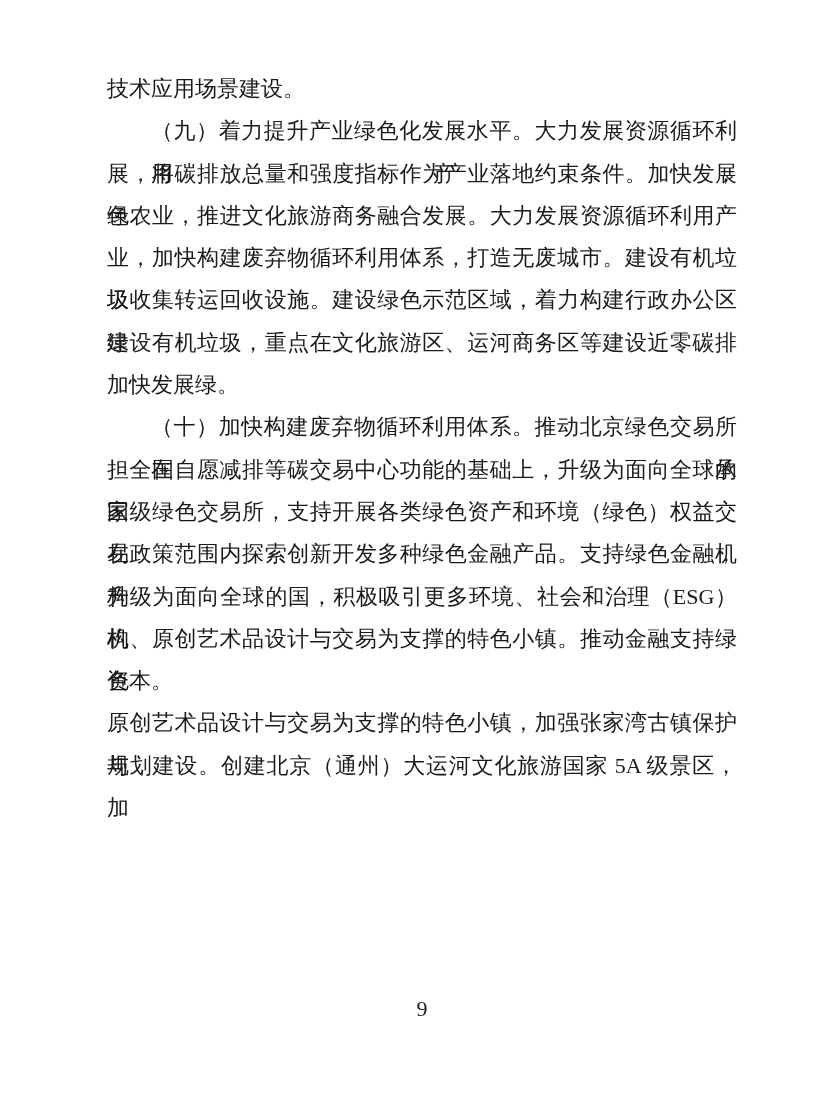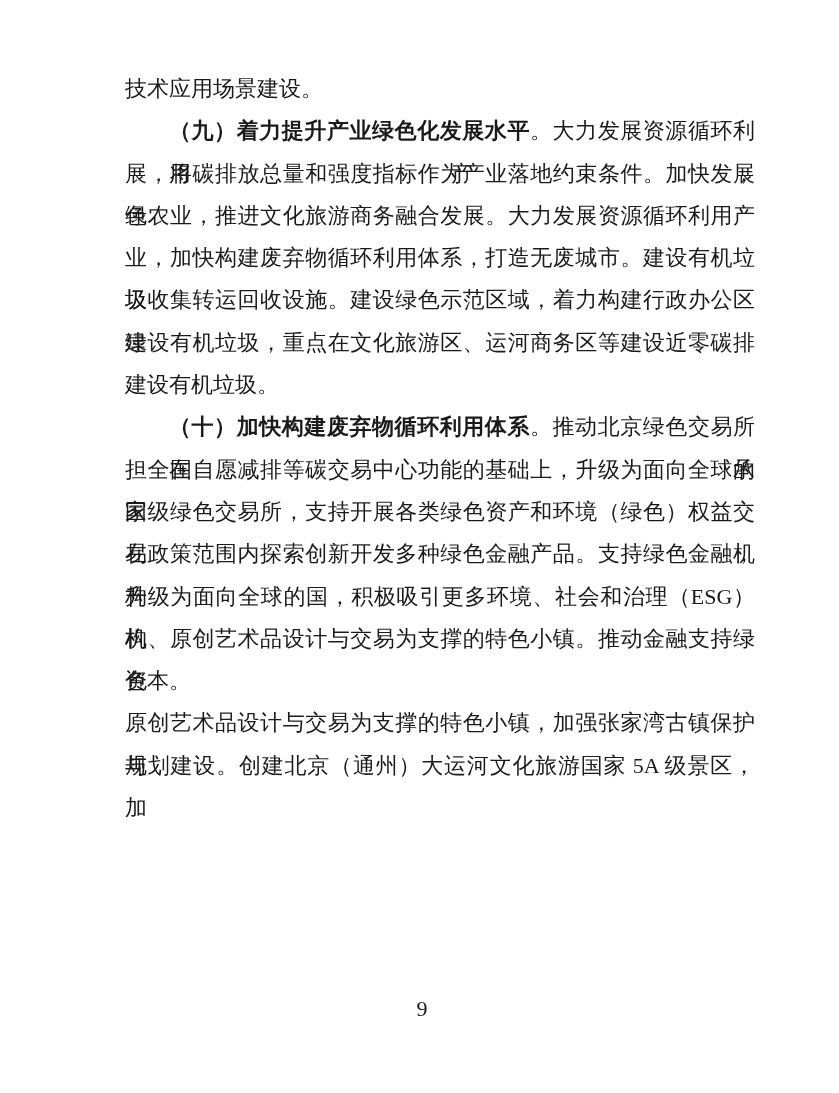--- a/index.html
+++ b/index.html
@@ -11,41 +11,41 @@
     position: relative;
     width: 839px;
     height: 1093px;
     background: #ffffff;
     overflow: hidden;
     font-family: "Liberation Serif", "DejaVu Serif", serif;
     color: #1a1a1a;
   }
   #text-block {
     position: absolute;
-    left: 125px;
+    left: 107px;
     top: 68px;
     width: 630px;
     font-size: 22px;
   }
   .line {
     height: 42.3px;
     line-height: 42.3px;
     text-align: left;
     letter-spacing: 0;
   }
   .line.justify {
     text-align: justify;
     text-align-last: justify;
     text-justify: inter-character;
   }
   .line.indent {
     padding-left: 44px;
   }
   .bold-head {
-    font-weight: bold;
+    font-weight: normal;
   }
   #page-number {
     position: absolute;
     left: 107px;
     top: 988px;
     width: 630px;
     height: 42.3px;
     line-height: 42.3px;
     text-align: center;
     font-size: 22px;
@@ -56,21 +56,21 @@
 
 <div id="page">
   <div id="text-block">
       <div class="line">技术应用场景建设。</div>
       <div class="line justify indent"><span class="bold-head">（九）着力提升产业绿色化发展水平</span><span>。大力发展资源循环利用产，</span></div>
       <div class="line justify">展，将碳排放总量和强度指标作为产业落地约束条件。加快发展绿</div>
       <div class="line justify">色农业，推进文化旅游商务融合发展。大力发展资源循环利用产</div>
       <div class="line justify">业，加快构建废弃物循环利用体系，打造无废城市。建设有机垃圾</div>
       <div class="line justify">圾收集转运回收设施。建设绿色示范区域，着力构建行政办公区绿</div>
       <div class="line justify">建设有机垃圾，重点在文化旅游区、运河商务区等建设近零碳排</div>
-      <div class="line">建设有机垃圾。</div>
+      <div class="line">加快发展绿。</div>
       <div class="line justify indent"><span class="bold-head">（十）加快构建废弃物循环利用体系</span><span>。推动北京绿色交易所在承</span></div>
       <div class="line justify">担全国自愿减排等碳交易中心功能的基础上，升级为面向全球的国</div>
       <div class="line justify">家级绿色交易所，支持开展各类绿色资产和环境（绿色）权益交易，</div>
       <div class="line justify">在政策范围内探索创新开发多种绿色金融产品。支持绿色金融机构</div>
       <div class="line justify">升级为面向全球的国，积极吸引更多环境、社会和治理（ESG）机</div>
       <div class="line justify">构、原创艺术品设计与交易为支撑的特色小镇。推动金融支持绿色</div>
       <div class="line">资本。</div>
       <div class="line justify">原创艺术品设计与交易为支撑的特色小镇，加强张家湾古镇保护与</div>
       <div class="line justify">规划建设。创建北京（通州）大运河文化旅游国家 5A 级景区，加</div>
     </div>

